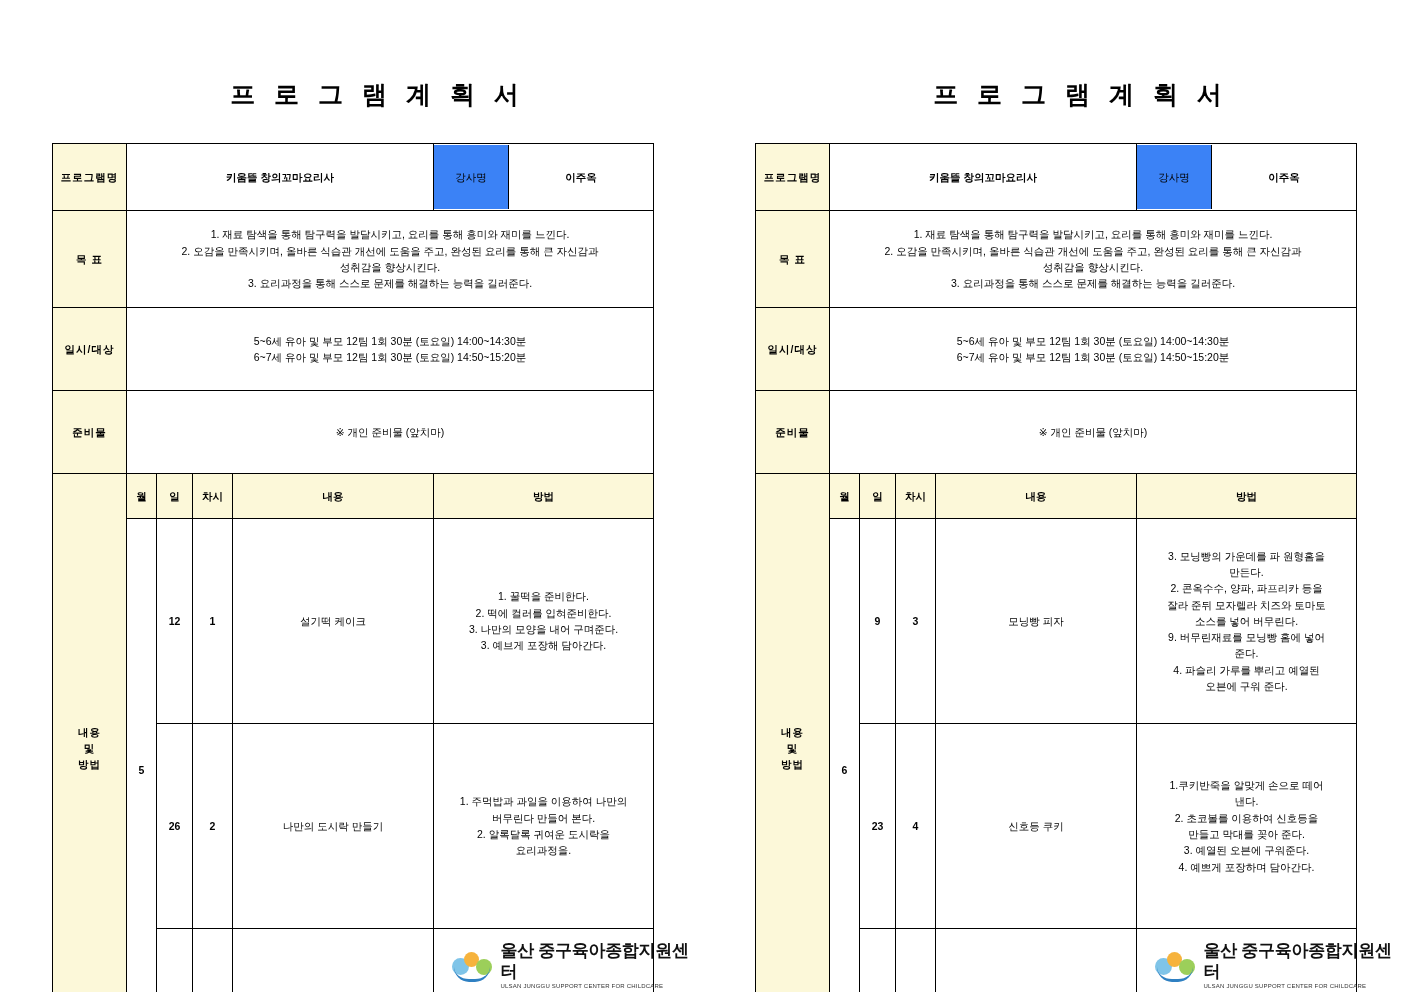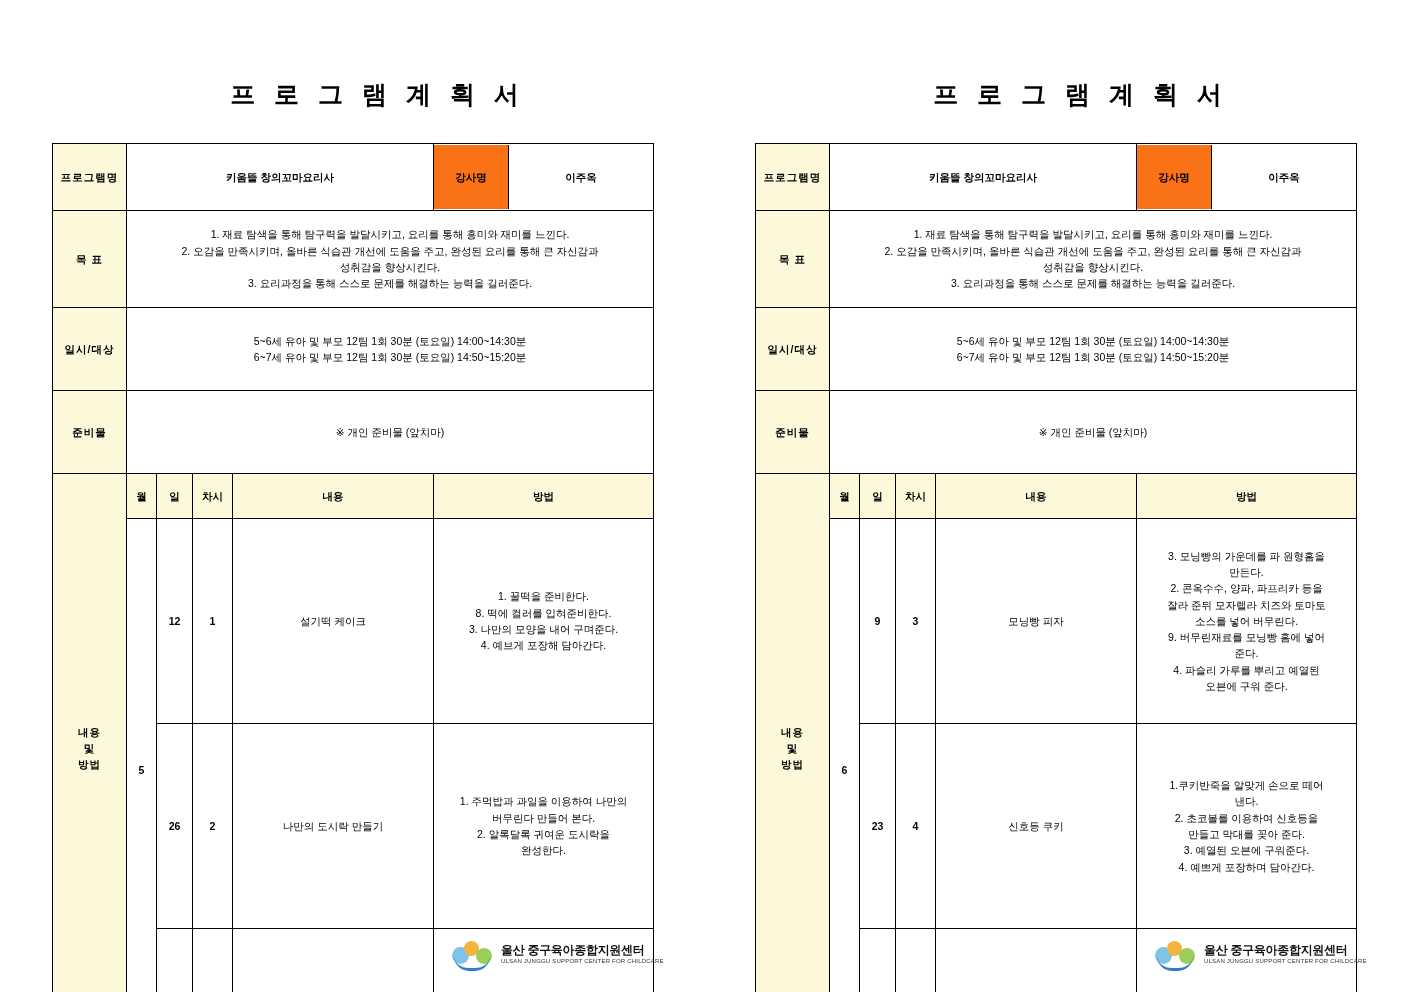--- a/index.html
+++ b/index.html
@@ -66,21 +66,21 @@
     font-weight: bold;
     font-size: 11px;
   }
   .row-name td { height: 62px; }
   .row-goal td { height: 92px; }
   .row-when td { height: 78px; }
   .row-prep td { height: 78px; }
   .row-head td { height: 40px; }
 
   .cell-name { font-weight: bold; font-size: 11.5px; }
-  .cell-teacher-lbl { background: #f97316; font-weight: bold; font-size: 11px; }
+  .cell-teacher-lbl { background: #3b82f6; font-weight: normal; font-size: 11px; }
   .cell-teacher { font-weight: bold; font-size: 11.5px; }
   .month-cell { font-weight: bold; font-size: 11.5px; }
   .day-cell, .order-cell { font-weight: bold; font-size: 11.5px; }
   .topic-cell { font-size: 11px; }
   .method-cell { font-size: 10.5px; line-height: 1.6; }
 
   .r1 { height: 205px; }
   .r2 { height: 205px; }
   .rtail { height: 94px; }
 
@@ -106,21 +106,21 @@
   .logo-mark .c3 { width: 16px; height: 16px; left: 24px; top: 8px;  background: #9ccf5a; }
   .logo-mark .swoosh {
     position: absolute;
     left: 2px; top: 16px;
     width: 36px; height: 12px;
     border-bottom: 3px solid #2f80c2;
     border-radius: 0 0 20px 20px;
   }
   .logo-text { line-height: 1.25; }
   .logo-text .ko {
-    font-size: 12px;
+    font-size: 17px;
     font-weight: bold;
     letter-spacing: -0.3px;
     color: #111;
   }
   .logo-text .en {
     font-size: 6px;
     letter-spacing: 0.2px;
     color: #333;
   }
 </style>
@@ -191,35 +191,35 @@
           <td class="hdr">방법</td>
         </tr>
 
         <tr class="r1">
           <td class="month-cell" rowspan="3">5</td>
           <td class="day-cell">12</td>
           <td class="order-cell">1</td>
           <td class="topic-cell">설기떡 케이크</td>
           <td class="method-cell">
             <div>1. 꿀떡을 준비한다.</div>
-            <div>8. 떡에 컬러를 입혀준비한다.</div>
+            <div>2. 떡에 컬러를 입혀준비한다.</div>
             <div>3. 나만의 모양을 내어 구며준다.</div>
-            <div>4. 예브게 포장해 담아간다.</div>
+            <div>3. 예브게 포장해 담아간다.</div>
           </td>
         </tr>
 
         <tr class="r2">
           <td class="day-cell">26</td>
           <td class="order-cell">2</td>
           <td class="topic-cell">나만의 도시락 만들기</td>
           <td class="method-cell">
             <div>1. 주먹밥과 과일을 이용하여 나만의</div>
             <div>버무린다 만들어 본다.</div>
             <div>2. 알록달록 귀여운 도시락을</div>
-            <div>완성한다.</div>
+            <div>요리과정을.</div>
           </td>
         </tr>
 
         <tr class="rtail">
           <td>&nbsp;</td>
           <td>&nbsp;</td>
           <td>&nbsp;</td>
           <td>&nbsp;</td>
         </tr>
       </tbody>

